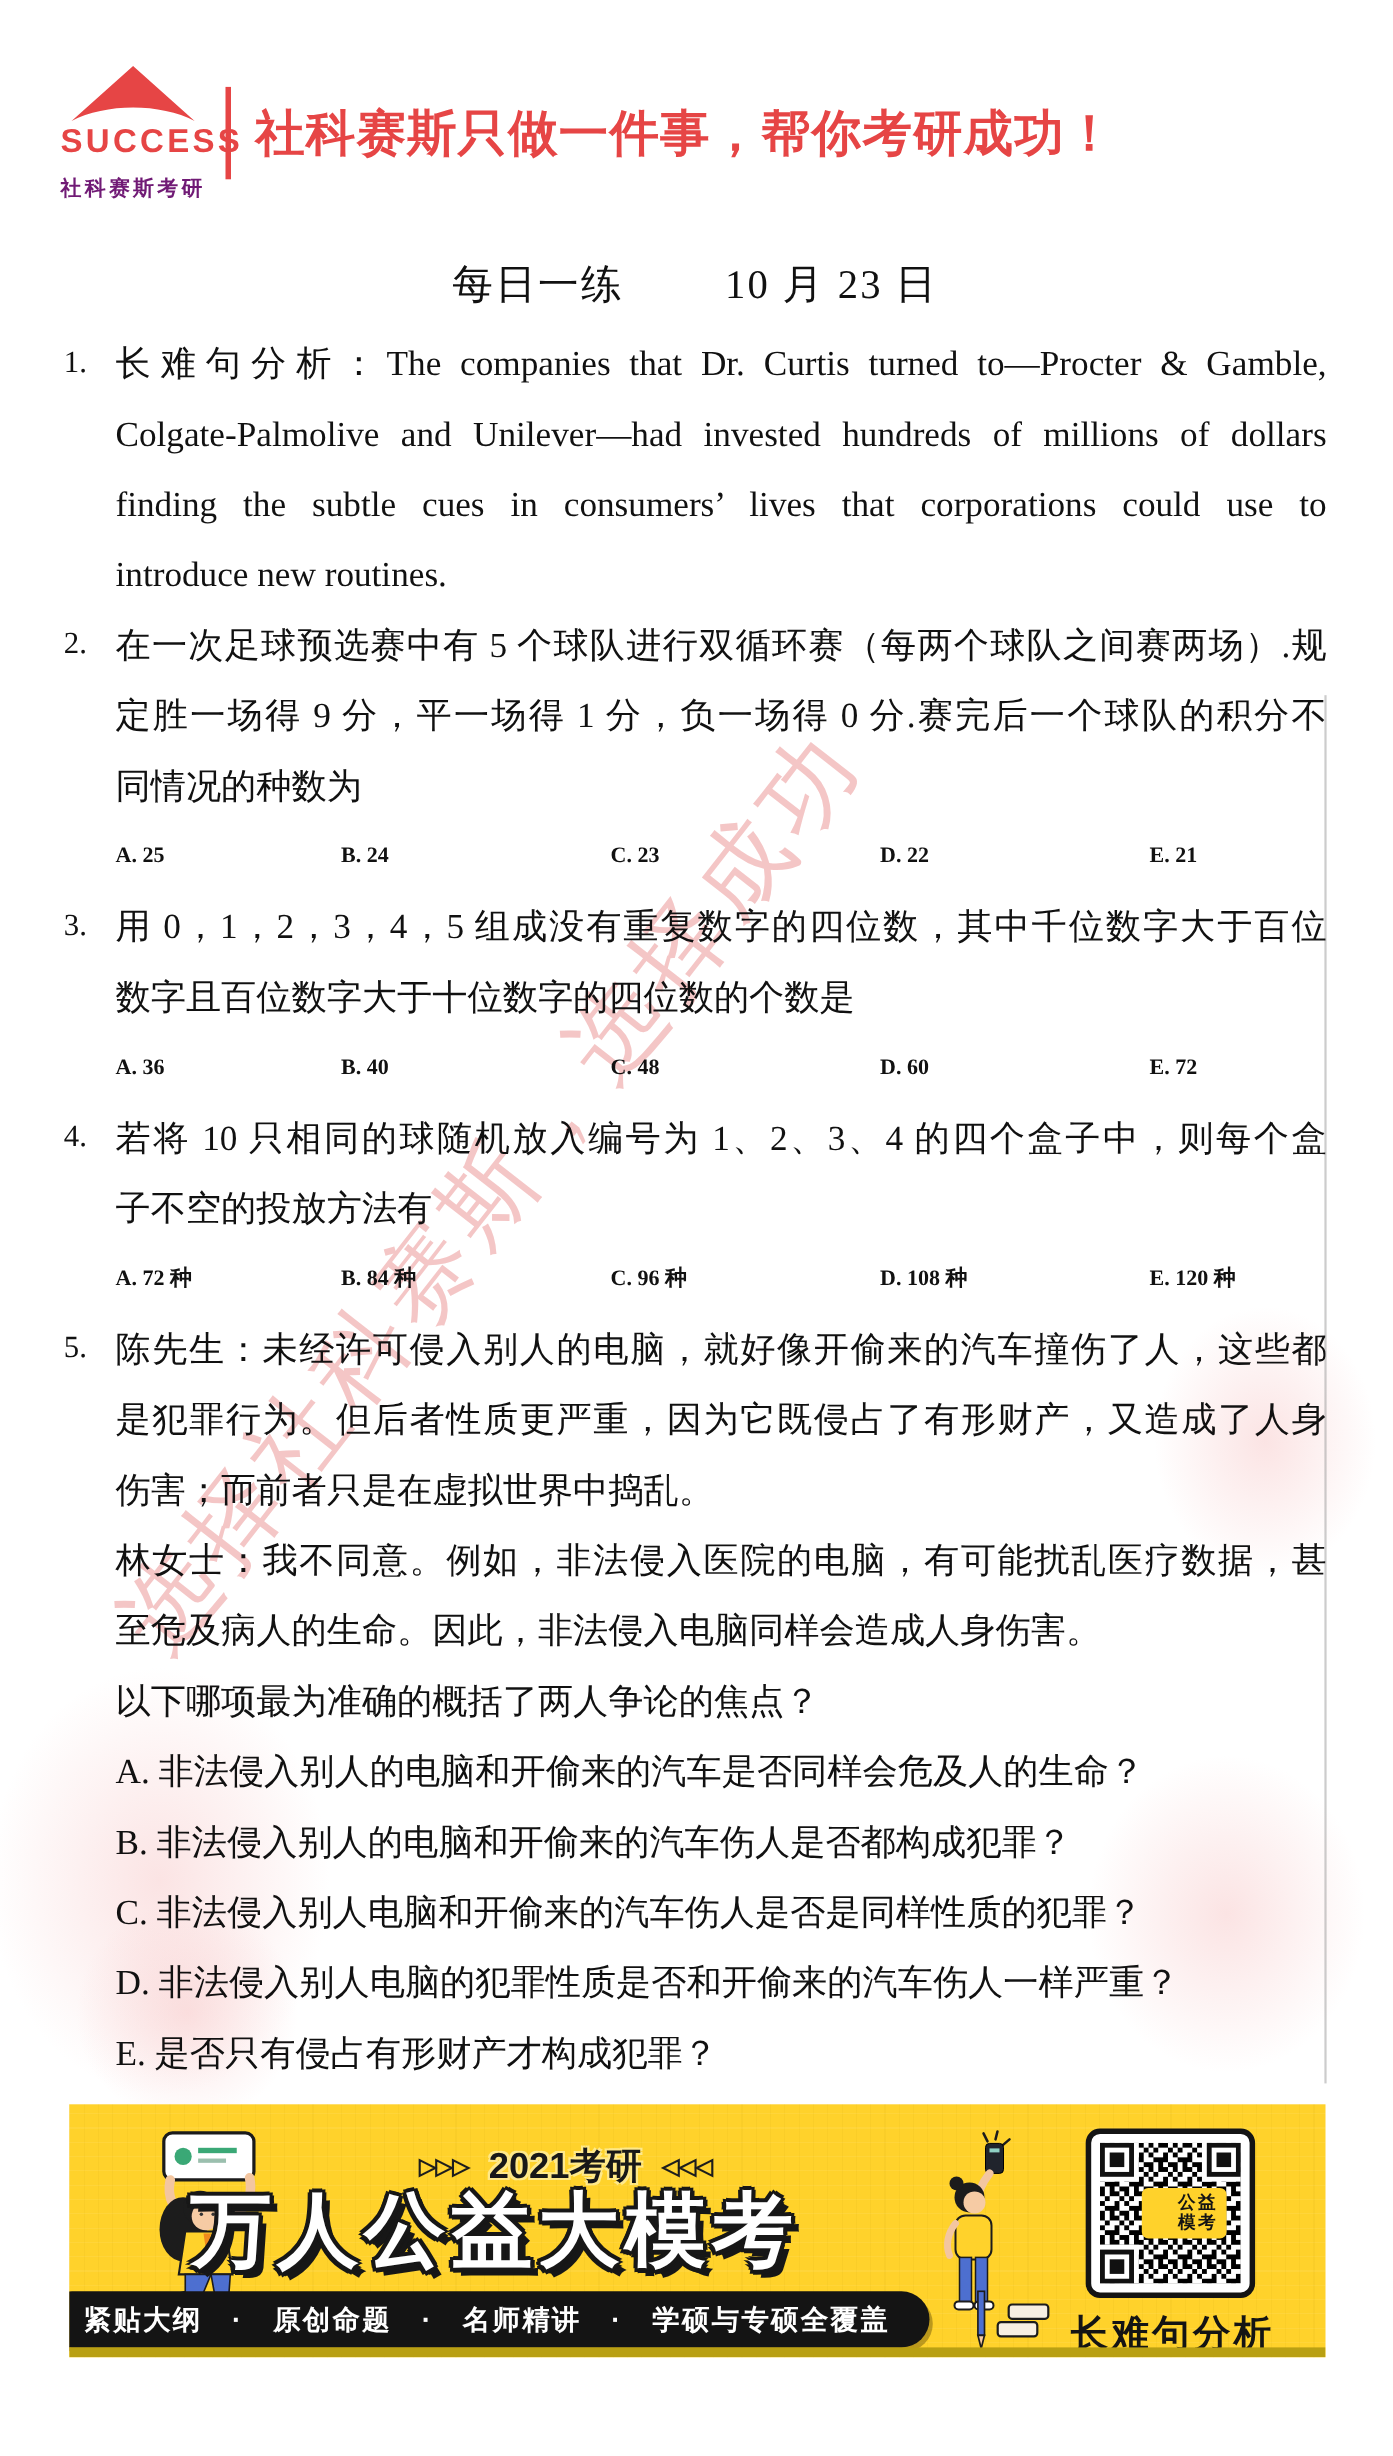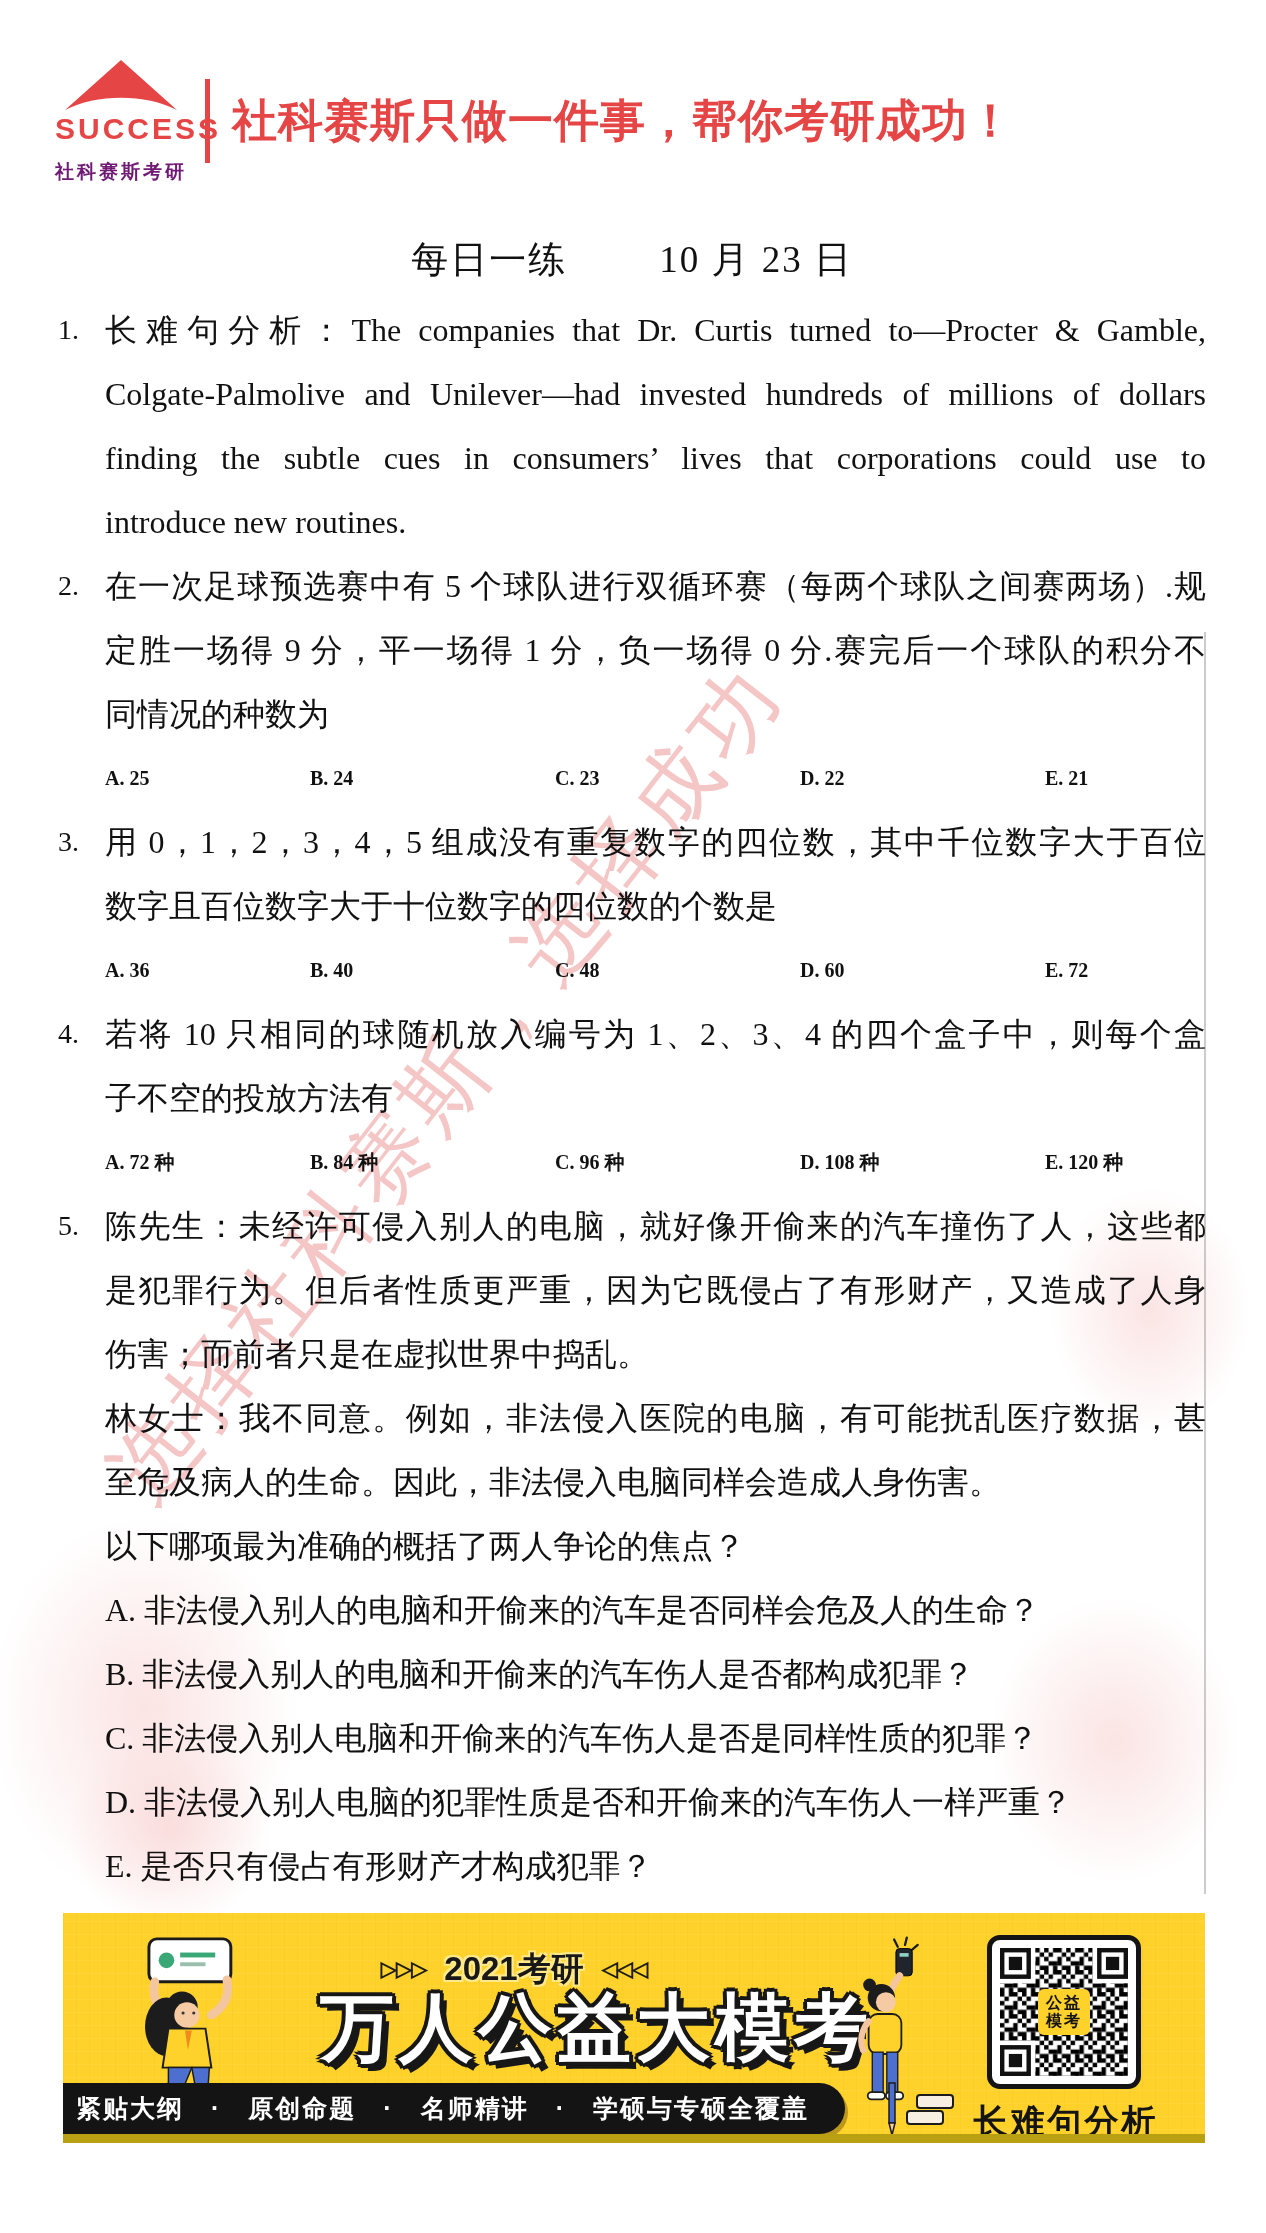--- a/index.html
+++ b/index.html
@@ -36,34 +36,34 @@
   
   .banner{position:absolute;left:63px;top:1913px;width:1142px;height:230px;background:#ffd22b;z-index:3;overflow:hidden;
     background-image:repeating-linear-gradient(0deg,rgba(255,255,255,.07) 0 1px,transparent 1px 13px),
                      repeating-linear-gradient(90deg,rgba(190,150,0,.08) 0 1px,transparent 1px 13px);}
   .banner:after{content:"";position:absolute;left:0;right:0;bottom:0;height:9px;background:#b9a013;}
   .kicker{position:absolute;left:120px;right:360px;top:34px;text-align:center;white-space:nowrap;
           font:900 33px "Liberation Sans",sans-serif;color:#181818;
           text-shadow:-2px -2px 0 #ffe98a,2px -2px 0 #ffe98a,-2px 2px 0 #ffe98a,2px 2px 0 #ffe98a;}
   .kicker .arr{font-size:21px;letter-spacing:-1px;position:relative;top:-4px;text-shadow:none;color:#1d1d1d;}
   .kicker .arr.l{margin-right:18px;} .kicker .arr.r{margin-left:18px;}
-  .headline{position:absolute;left:110px;right:332px;top:66px;text-align:right;white-space:nowrap;
+  .headline{position:absolute;left:110px;right:332px;top:66px;text-align:left;white-space:nowrap;
     font:900 74px "Liberation Sans",sans-serif;color:#fff;letter-spacing:5px;
     text-shadow:-4px 0 0 #171717,4px 0 0 #171717,0 -4px 0 #171717,0 4px 0 #171717,
                 -3px -3px 0 #171717,3px -3px 0 #171717,-3px 3px 0 #171717,3px 3px 0 #171717,
                 7px 7px 0 #171717;}
   .pillwrap{position:absolute;left:120px;right:360px;top:170px;display:flex;justify-content:flex-end;}
   .pill{background:#141414;color:#fff;font:700 25px "Liberation Sans",sans-serif;letter-spacing:2px;
         padding:9px 36px;border-radius:28px;white-space:nowrap;box-shadow:3px 4px 0 rgba(60,45,0,.35);}
   .qr-card{position:absolute;right:64px;top:22px;width:128px;height:128px;background:#fff;
            border:5px solid #141414;border-radius:13px;padding:8px;}
   .qr-card svg{display:block;width:100%;height:100%;}
   .qr-label{position:absolute;left:50%;top:50%;width:52px;height:46px;margin:-23px 0 0 -26px;background:#ffd22b;
             border-radius:6px;display:flex;flex-direction:column;align-items:center;justify-content:center;
-            font:700 16px "Liberation Sans",sans-serif;color:#141414;line-height:18px;letter-spacing:2px;}
+            font:700 16px "Liberation Sans",sans-serif;color:#141414;line-height:18px;letter-spacing:2px;padding-left:25px;}
   .cta{position:absolute;right:44px;top:186px;width:190px;text-align:center;
        font:900 34px "Liberation Sans",sans-serif;color:#141414;letter-spacing:3px;}
   .girl-l{position:absolute;left:42px;top:22px;}
   .girl-r{position:absolute;left:782px;top:22px;}
   .stationery{position:absolute;left:818px;top:168px;}
 </style>
 </head>
 <body>
 
 <div class="page">

